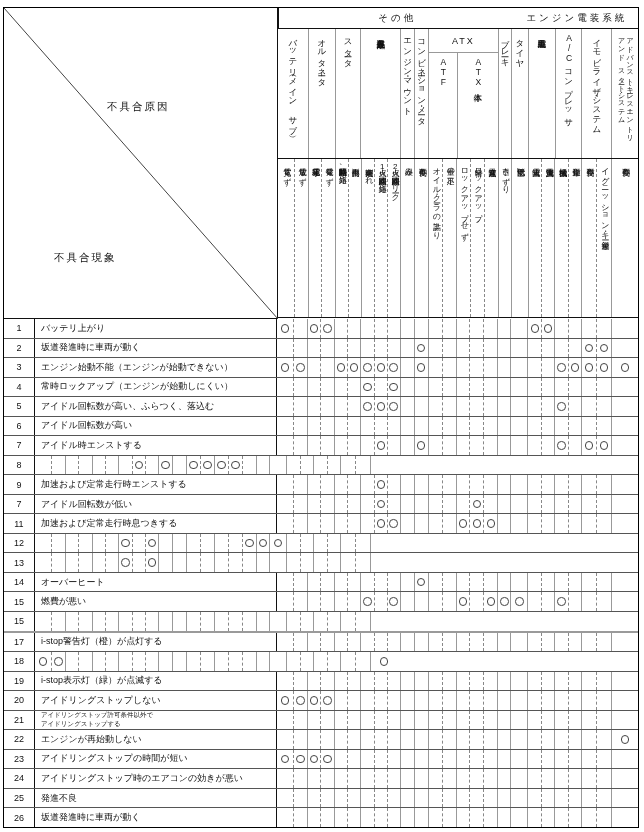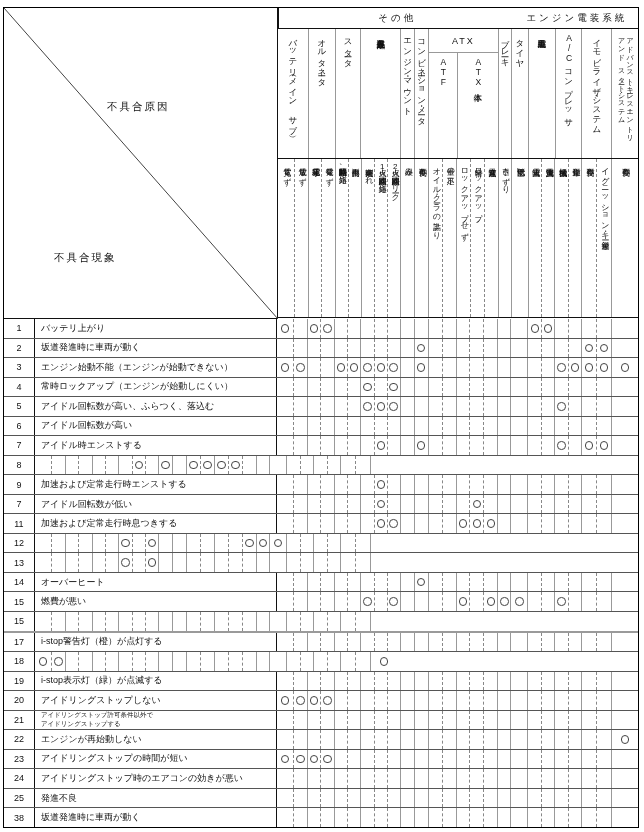--- a/index.html
+++ b/index.html
@@ -1047,21 +1047,21 @@
         <div class="dcell bl-s" style="width: 17px;"></div>
         <div class="dcell bl-s" style="width: 14px;"></div>
         <div class="dcell bl-d" style="width: 13px;"></div>
         <div class="dcell bl-s" style="width: 14px;"></div>
         <div class="dcell bl-d" style="width: 13px;"></div>
         <div class="dcell bl-s" style="width: 15px;"></div>
         <div class="dcell bl-d" style="width: 15px;"></div>
         <div class="dcell bl-s" style="width: 27px;"></div>
       </div>
       <div class="row bt">
-        <div class="num">38</div>
+        <div class="num">26</div>
         <div class="slabel">坂道発進時に車両が動く</div>
         <div class="dcell" style="width: 16px;"></div>
         <div class="dcell bl-d" style="width: 14px;"></div>
         <div class="dcell bl-s" style="width: 13px;"></div>
         <div class="dcell bl-d" style="width: 14px;"></div>
         <div class="dcell bl-s" style="width: 13px;"></div>
         <div class="dcell bl-d" style="width: 13px;"></div>
         <div class="dcell bl-s" style="width: 14px;"></div>
         <div class="dcell bl-d" style="width: 13px;"></div>
         <div class="dcell bl-d" style="width: 13px;"></div>

